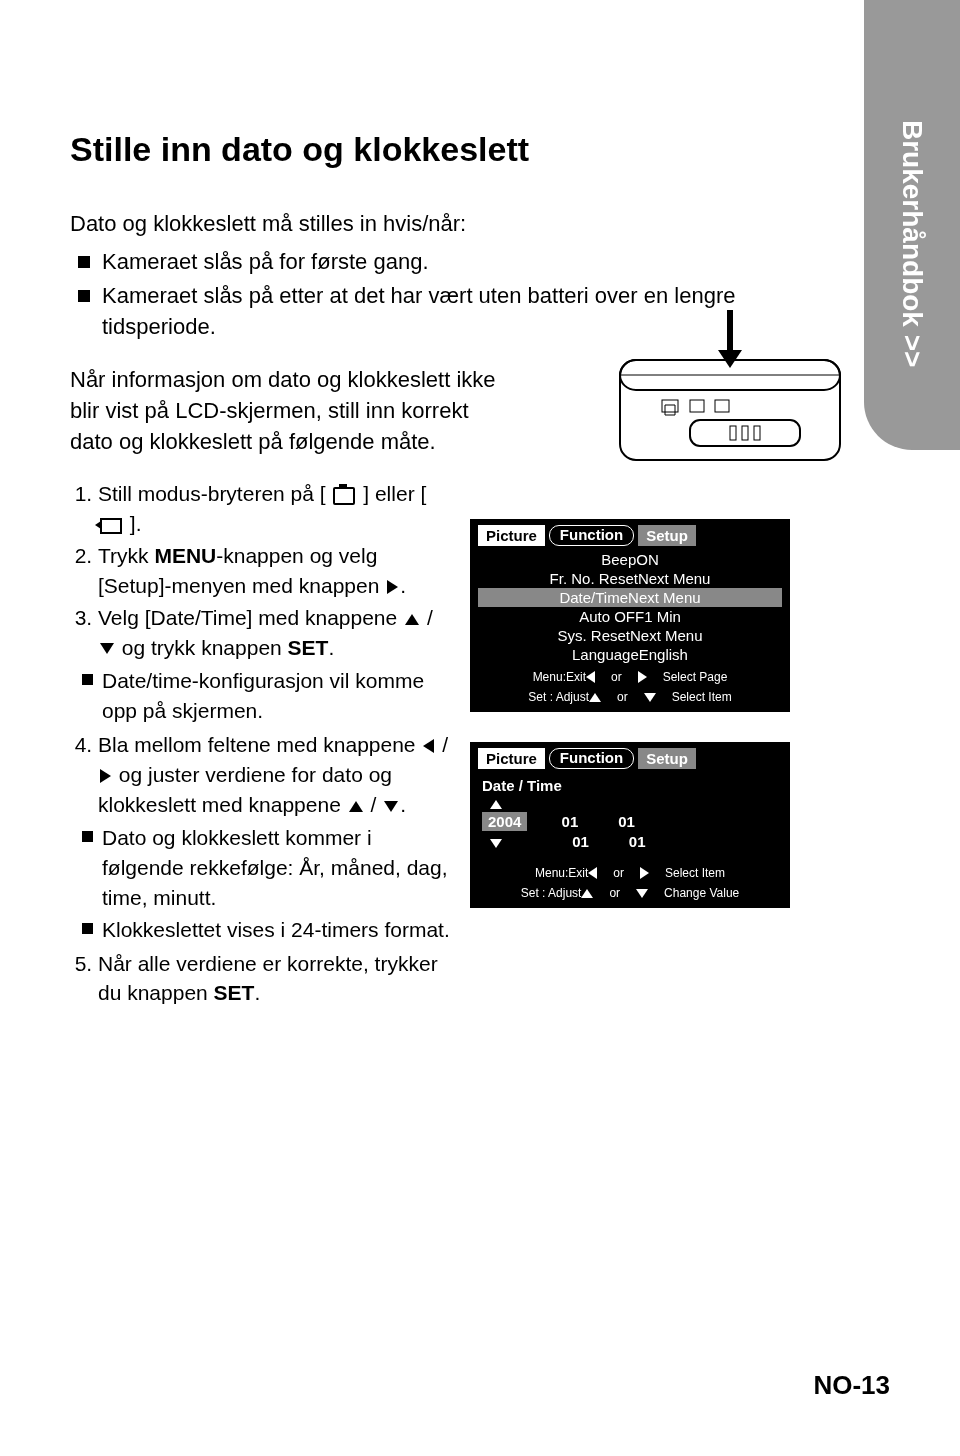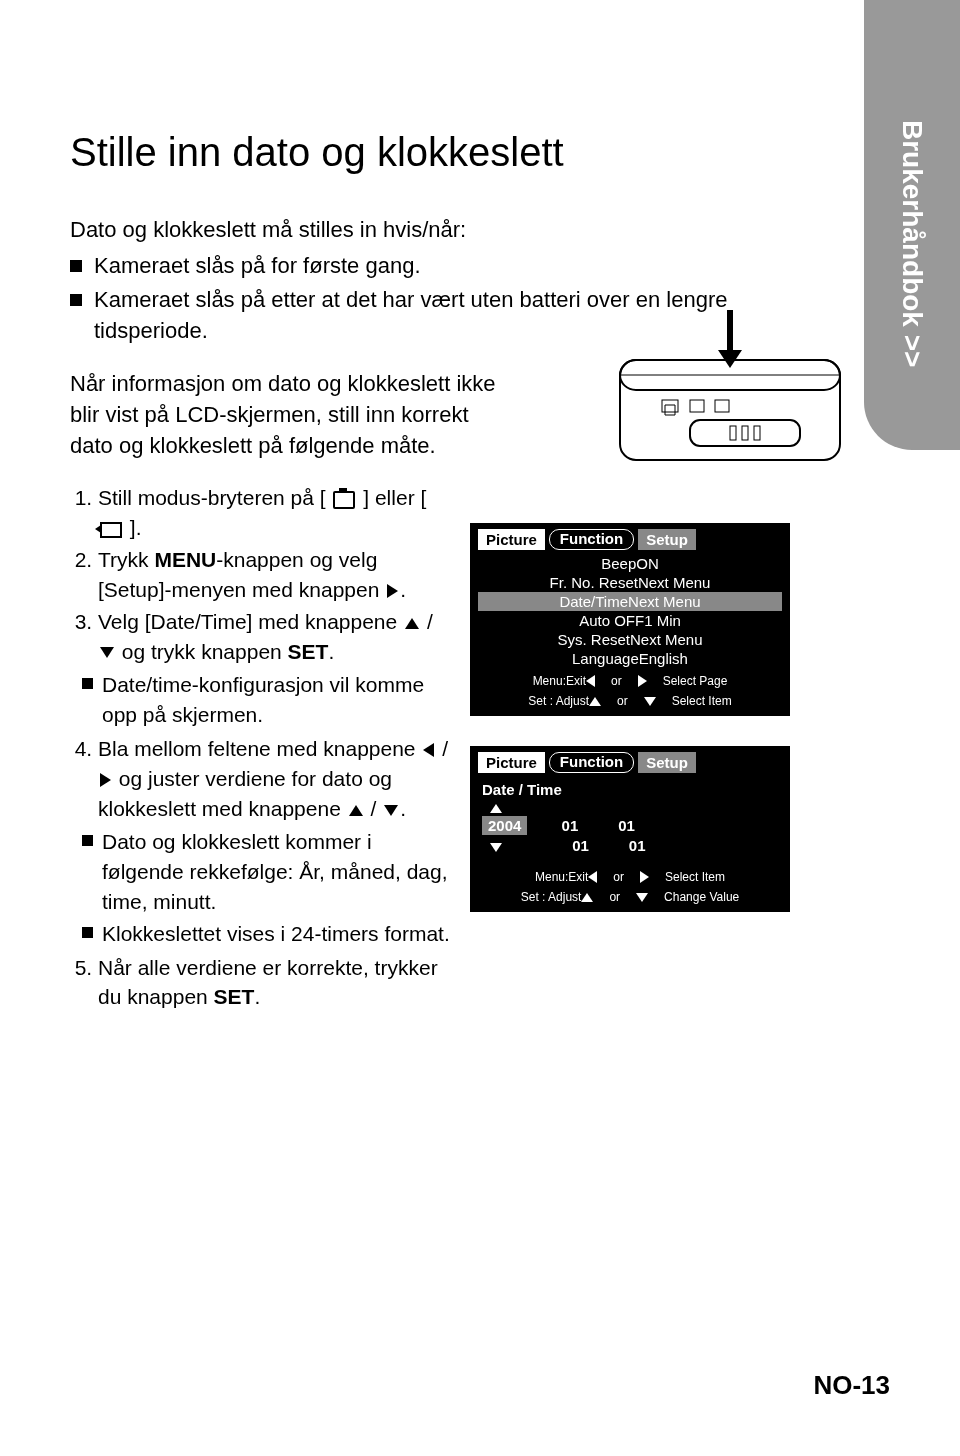--- a/index.html
+++ b/index.html
@@ -1,22 +1,22 @@
 <!DOCTYPE html>
 <html><head>
 <meta charset="utf-8">
 <style>
 html,body{margin:0;padding:0;background:#fff;color:#000;font-family:Arial,Helvetica,sans-serif}
 .page{position:relative;width:960px;height:1456px;background:#fff}
 .sidebar-tab{position:absolute;top:0;right:0;width:96px;height:450px;background:#999;border-bottom-left-radius:48px}
 .sidebar-tab .label{position:absolute;top:120px;left:50%;transform:translateX(-50%);writing-mode:vertical-rl;font-size:28px;font-weight:bold;color:#fff;white-space:nowrap}
 .content{position:absolute;left:70px;top:130px;width:720px}
-h1{font-size:40px;font-weight:normal;margin:0 0 40px 0}
+h1{font-size:34px;font-weight:bold;margin:0 0 40px 0}
 .intro p{font-size:22px;margin:0 0 6px 0;line-height:1.35}
-ul.bullets{list-style:none;padding:0;margin:0}
+ul.bullets{list-style:none;padding:0;margin:8px}
 ul.bullets li{position:relative;padding-left:24px;font-size:22px;line-height:1.4;margin-bottom:4px}
 ul.bullets li::before{content:"";position:absolute;left:0;top:9px;width:12px;height:12px;background:#000}
 .para{font-size:22px;line-height:1.4;margin:22px 0}
 .cols{display:flex;align-items:flex-start;gap:20px;margin-top:6px}
 .left-col{width:430px}
 .right-col{width:330px;padding-top:40px}
 ol.steps{list-style:decimal;padding-left:28px;margin:0;font-size:21px;line-height:1.42}
 ol.steps>li{margin-bottom:2px}
 ol.steps .sub-bullets{list-style:none;padding:0;margin:4px 0 4px -16px}
 ol.steps .sub-bullets li{position:relative;padding-left:20px;margin-bottom:2px}

